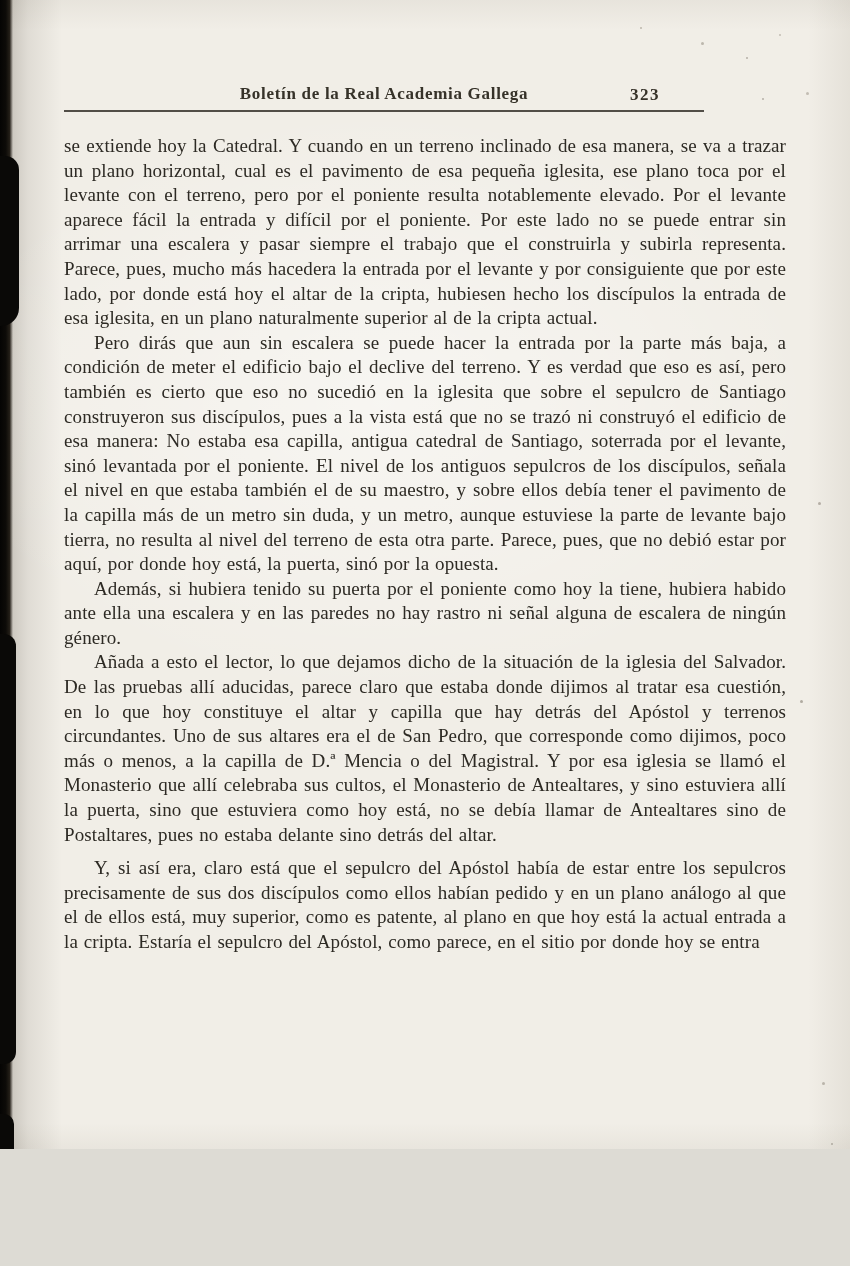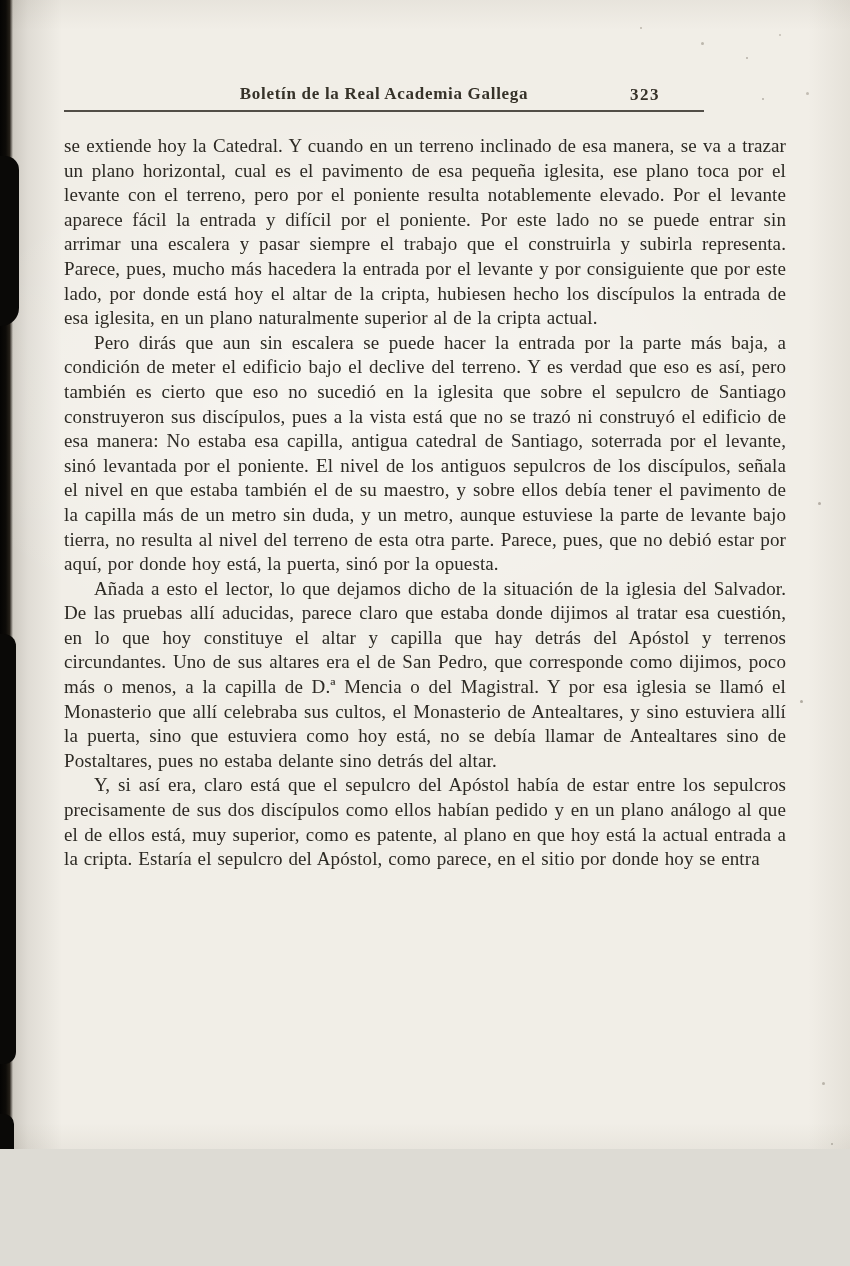--- a/index.html
+++ b/index.html
@@ -50,21 +50,21 @@
     font-size: 19px; line-height: 24.6px;
     text-align: justify;
     word-spacing: 1px; letter-spacing: 0.1px;
     color: #2d2a24;
   }
   .body-text p {
     margin: 0; text-indent: 30px;
     hyphens: auto; -webkit-hyphens: auto;
   }
   .body-text p.no-indent { text-indent: 0; }
-  .body-text p.spaced { }
+  .body-text p.spaced { margin-top: 9px; }
 </style>
 </head>
 <body>
 
 <div class="page">
 
   <div class="binding-strip"></div>
   <div class="binding-blob blob-1"></div>
   <div class="binding-blob blob-2"></div>
   <div class="binding-blob blob-3"></div>
@@ -90,18 +90,19 @@
     <header class="page-header">
       <span class="journal-title">Boletín de la Real Academia Gallega</span>
       <span class="page-number">323</span>
     </header>
 
     <hr class="header-rule">
 
     <main class="body-text">
       <p class="no-indent">se extiende hoy la Catedral. Y cuando en un terreno inclinado de esa manera, se va a trazar un plano horizontal, cual es el pavimento de esa pequeña iglesita, ese plano toca por el levante con el terreno, pero por el poniente resulta notablemente elevado. Por el levante aparece fácil la entrada y difícil por el poniente. Por este lado no se puede entrar sin arrimar una escalera y pasar siempre el trabajo que el construirla y subirla representa. Parece, pues, mucho más hacedera la entrada por el levante y por consiguiente que por este lado, por donde está hoy el altar de la cripta, hubiesen hecho los discípulos la entrada de esa iglesita, en un plano naturalmente superior al de la cripta actual.</p>
       <p>Pero dirás que aun sin escalera se puede hacer la entrada por la parte más baja, a condición de meter el edificio bajo el declive del terreno. Y es verdad que eso es así, pero también es cierto que eso no sucedió en la iglesita que sobre el sepulcro de Santiago construyeron sus discípulos, pues a la vista está que no se trazó ni construyó el edificio de esa manera: No estaba esa capilla, antigua catedral de Santiago, soterrada por el levante, sinó levantada por el poniente. El nivel de los antiguos sepulcros de los discípulos, señala el nivel en que estaba también el de su maestro, y sobre ellos debía tener el pavimento de la capilla más de un metro sin duda, y un metro, aunque estuviese la parte de levante bajo tierra, no resulta al nivel del terreno de esta otra parte. Parece, pues, que no debió estar por aquí, por donde hoy está, la puerta, sinó por la opuesta.</p>
+      <p>Además, si hubiera tenido su puerta por el poniente como hoy la tiene, hubiera habido ante ella una escalera y en las paredes no hay rastro ni señal alguna de escalera de ningún género.</p>
       <p>Añada a esto el lector, lo que dejamos dicho de la situación de la iglesia del Salvador. De las pruebas allí aducidas, parece claro que estaba donde dijimos al tratar esa cuestión, en lo que hoy constituye el altar y capilla que hay detrás del Apóstol y terrenos circundantes. Uno de sus altares era el de San Pedro, que corresponde como dijimos, poco más o menos, a la capilla de D.ª Mencia o del Magistral. Y por esa iglesia se llamó el Monasterio que allí celebraba sus cultos, el Monasterio de Antealtares, y sino estuviera allí la puerta, sino que estuviera como hoy está, no se debía llamar de Antealtares sino de Postaltares, pues no estaba delante sino detrás del altar.</p>
       <p class="spaced">Y, si así era, claro está que el sepulcro del Apóstol había de estar entre los sepulcros precisamente de sus dos discípulos como ellos habían pedido y en un plano análogo al que el de ellos está, muy superior, como es patente, al plano en que hoy está la actual entrada a la cripta. Estaría el sepulcro del Apóstol, como parece, en el sitio por donde hoy se entra</p>
     </main>
 
   </div>
 </div>
 
 </body></html>

